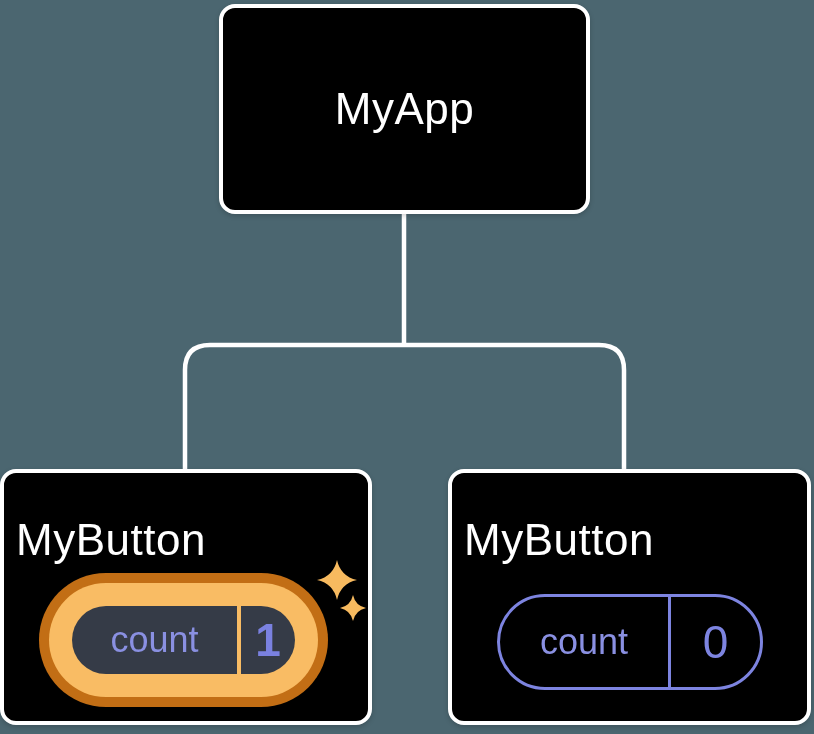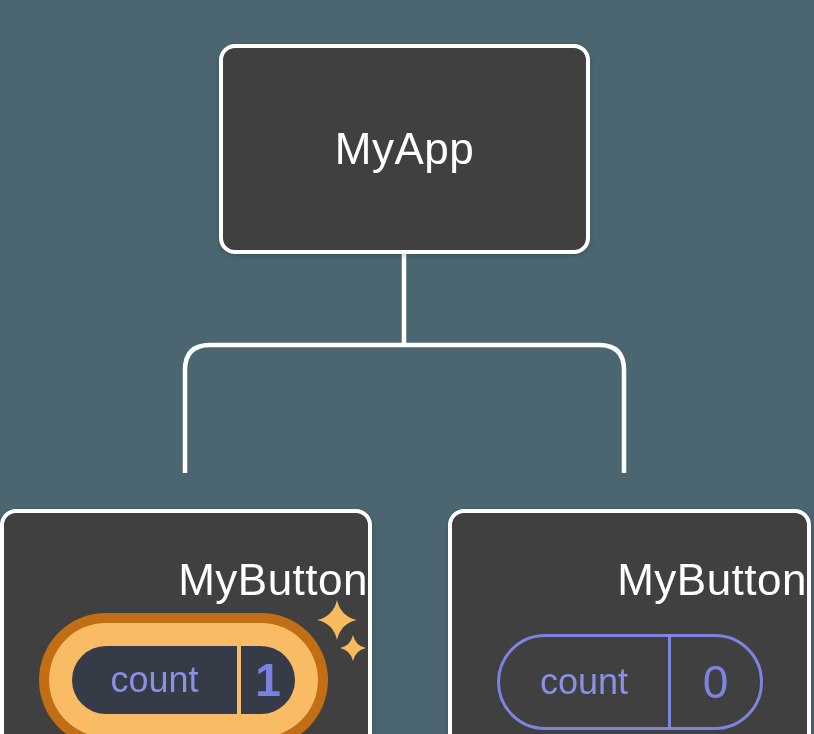--- a/index.html
+++ b/index.html
@@ -12,43 +12,42 @@
     position: relative;
     width: 814px; height: 734px;
     background: #4B6670;
   }
   #connector-svg {
     position: absolute; left: 0; top: 0;
     width: 814px; height: 734px;
   }
   .node {
     position: absolute;
-    background: #404040;
+    background: #000000;
     border: 4px solid #FFFFFF;
     border-radius: 16px;
     box-sizing: border-box;
     box-shadow: 0 2px 5px rgba(0,0,0,0.18);
-    margin-top: 40px;
   }
   #node-root {
     left: 219px; top: 4px; width: 371px; height: 210px;
     display: flex; align-items: center; justify-content: center;
   }
   #node-child-left  { left: 0px;   top: 469px; width: 372px; height: 256px; }
   #node-child-right { left: 448px; top: 469px; width: 363px; height: 256px; }
   .node-title {
     color: #FFFFFF;
     font-size: 44px;
     font-weight: 500;
     letter-spacing: 0.5px;
     white-space: nowrap;
   }
   .child-title {
     position: absolute; left: 12px; right: 0; top: 42px;
-    text-align: right;
+    text-align: left;
   }
   
   .badge-plain {
     position: absolute; left: 45px; top: 121px;
     width: 266px; height: 96px;
     border: 3px solid #7D84E0;
     border-radius: 48px;
     box-sizing: border-box;
     display: flex;
     overflow: hidden;

